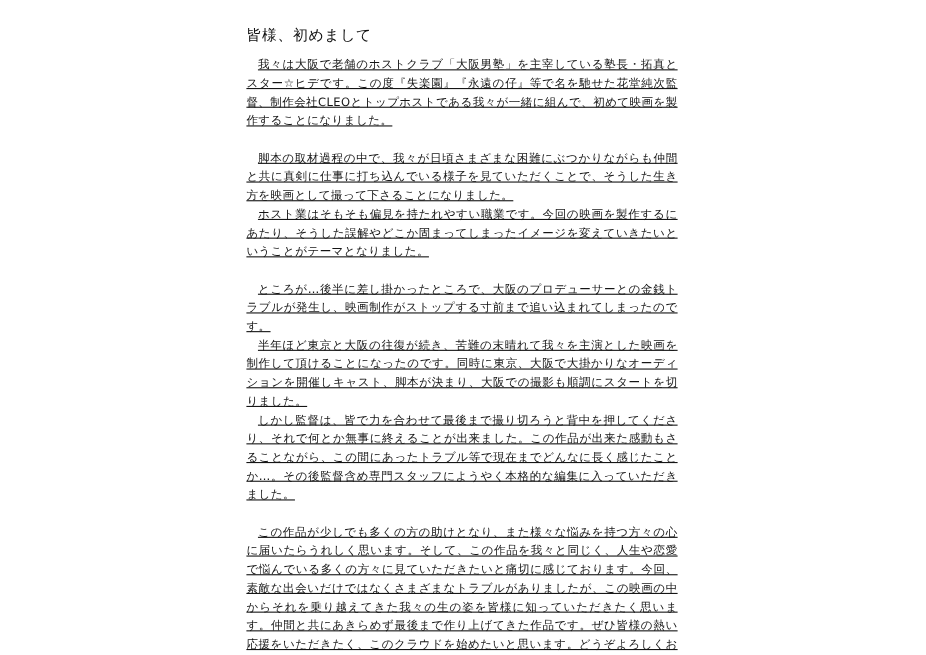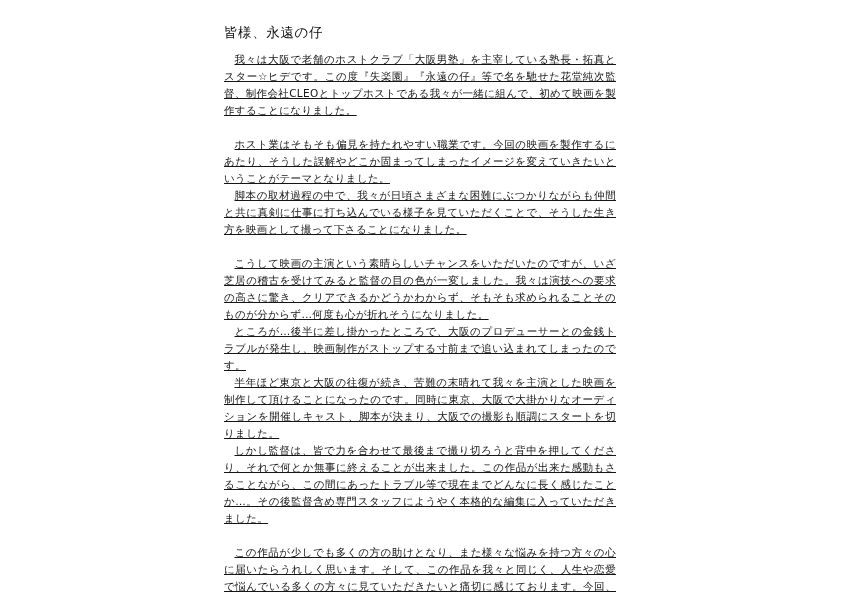--- a/index.html
+++ b/index.html
@@ -61,37 +61,36 @@
   .block-gap {
     height: 17px;
   }
 </style>
 </head>
 <body>
 
 <div id="page">
   <div id="doc-body">
 
-    <h1 class="doc-title">皆様、永遠の仔</h1>
+    <h1 class="doc-title">皆様、初めまして</h1>
 
     <div>
       <p class="para indent">我々は大阪で老舗のホストクラブ「大阪男塾」を主宰している塾長・拓真とスター☆ヒデです。この度『失楽園』『永遠の仔』等で名を馳せた花堂純次監督、制作会社CLEOとトップホストである我々が一緒に組んで、初めて映画を製作することになりました。</p>
     </div>
 
     <div class="block-gap"></div>
 
     <div>
+      <p class="para indent">脚本の取材過程の中で、我々が日頃さまざまな困難にぶつかりながらも仲間と共に真剣に仕事に打ち込んでいる様子を見ていただくことで、そうした生き方を映画として撮って下さることになりました。</p>
       <p class="para indent">ホスト業はそもそも偏見を持たれやすい職業です。今回の映画を製作するにあたり、そうした誤解やどこか固まってしまったイメージを変えていきたいということがテーマとなりました。</p>
-      <p class="para indent">脚本の取材過程の中で、我々が日頃さまざまな困難にぶつかりながらも仲間と共に真剣に仕事に打ち込んでいる様子を見ていただくことで、そうした生き方を映画として撮って下さることになりました。</p>
     </div>
 
     <div class="block-gap"></div>
 
     <div>
-      <p class="para indent">こうして映画の主演という素晴らしいチャンスをいただいたのですが、いざ芝居の稽古を受けてみると監督の目の色が一変しました。我々は演技への要求の高さに驚き、クリアできるかどうかわからず、そもそも求められることそのものが分からず…何度も心が折れそうになりました。</p>
       <p class="para indent">ところが…後半に差し掛かったところで、大阪のプロデューサーとの金銭トラブルが発生し、映画制作がストップする寸前まで追い込まれてしまったのです。</p>
       <p class="para indent">半年ほど東京と大阪の往復が続き、苦難の末晴れて我々を主演とした映画を制作して頂けることになったのです。同時に東京、大阪で大掛かりなオーディションを開催しキャスト、脚本が決まり、大阪での撮影も順調にスタートを切りました。</p>
       <p class="para indent">しかし監督は、皆で力を合わせて最後まで撮り切ろうと背中を押してくださり、それで何とか無事に終えることが出来ました。この作品が出来た感動もさることながら、この間にあったトラブル等で現在までどんなに長く感じたことか…。その後監督含め専門スタッフにようやく本格的な編集に入っていただきました。</p>
     </div>
 
     <div class="block-gap"></div>
 
     <div>
       <p class="para indent">この作品が少しでも多くの方の助けとなり、また様々な悩みを持つ方々の心に届いたらうれしく思います。そして、この作品を我々と同じく、人生や恋愛で悩んでいる多くの方々に見ていただきたいと痛切に感じております。今回、素敵な出会いだけではなくさまざまなトラブルがありましたが、この映画の中からそれを乗り越えてきた我々の生の姿を皆様に知っていただきたく思います。仲間と共にあきらめず最後まで作り上げてきた作品です。ぜひ皆様の熱い応援をいただきたく、このクラウドを始めたいと思います。どうぞよろしくお願いいたします。</p>
     </div>

